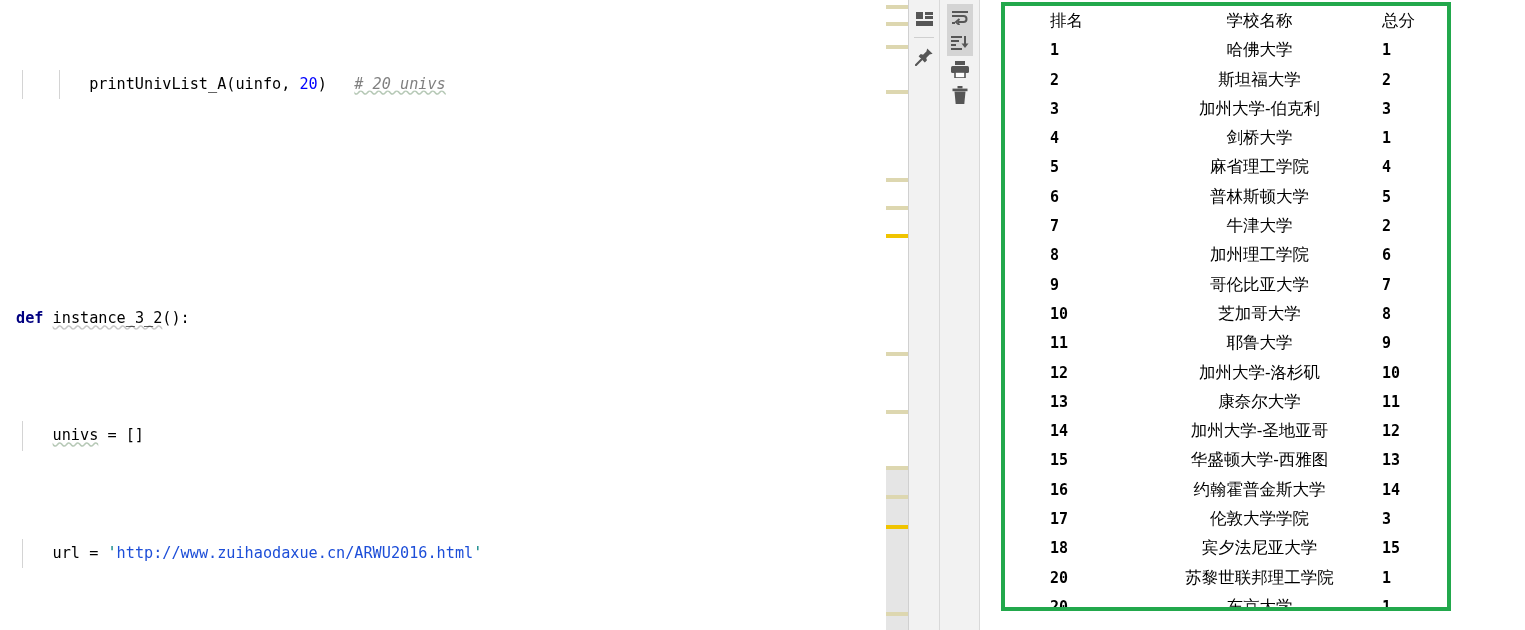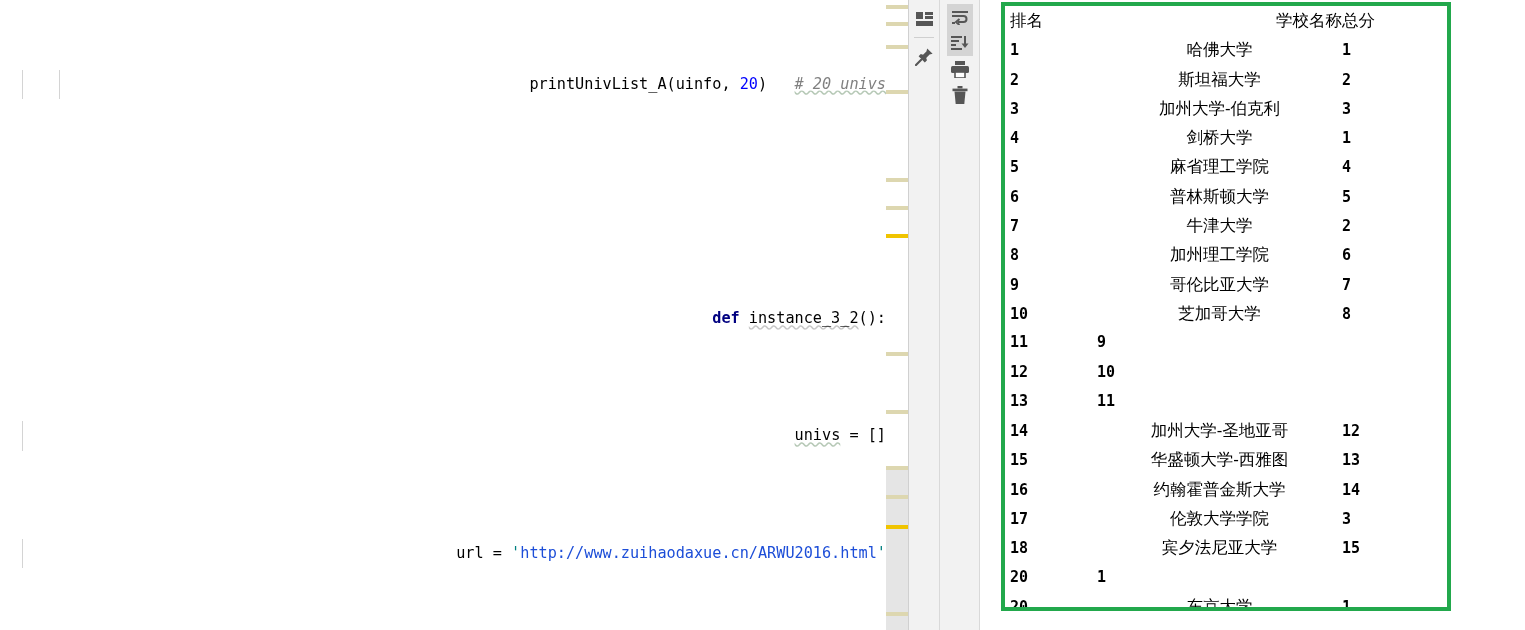--- a/index.html
+++ b/index.html
@@ -36,24 +36,23 @@
     width: 886px;
     font-family: "DejaVu Sans Mono", monospace;
     font-size: 15.2px;
     line-height: 29.3px;
     white-space: pre;
     color: #000000;
   }
   .ln {
     position: relative;
     height: 29.3px;
-    padding-left: 0px;
+    padding-left: 16px;
     box-sizing: border-box;
     white-space: pre;
-    text-align: right;
   }
 
   
   .guide {
     position: absolute;
     top: 0;
     width: 1px;
     height: 29.3px;
     background: #d4d4d4;
   }
@@ -144,20 +143,21 @@
     background: #ffffff;
     overflow: hidden;
   }
   #outtable {
     position: absolute;
     left: 0; top: 0;
     width: 442px;
     font-family: "DejaVu Sans Mono", "DejaVu Sans", monospace;
     font-size: 15px;
     color: #000000;
+    padding-left: 40px;
   }
   .orow {
     display: flex;
     align-items: baseline;
     height: 29.3px;
     line-height: 29.3px;
   }
   .orow .c-rank {
     width: 92px;
     padding-left: 5px;
@@ -176,21 +176,21 @@
     width: 100px;
     font-family: "DejaVu Sans Mono", monospace;
     font-weight: bold;
     font-size: 15px;
   }
   .orow.head .c-rank {
     font-family: "DejaVu Serif", serif;
     font-weight: normal;
     font-size: 16.5px;
   }
-  .orow.head .c-name { font-family: "DejaVu Serif", serif; font-weight: normal; text-align: right; }
+  .orow.head .c-name { font-family: "DejaVu Serif", serif; font-weight: normal; }
   .orow.head .c-score {
     font-family: "DejaVu Serif", serif;
     font-weight: normal;
     font-size: 16.5px;
   }
 </style>
 </head>
 <body>
 
 <div id="app">
@@ -373,28 +373,31 @@
           <div class="c-name">哥伦比亚大学</div>
           <div class="c-score">7</div>
         </div>
         <div class="orow">
           <div class="c-rank">10</div>
           <div class="c-name">芝加哥大学</div>
           <div class="c-score">8</div>
         </div>
         <div class="orow">
           <div class="c-rank">11</div>
+          <div class="c-name">耶鲁大学</div>
           <div class="c-score">9</div>
         </div>
         <div class="orow">
           <div class="c-rank">12</div>
+          <div class="c-name">加州大学-洛杉矶</div>
           <div class="c-score">10</div>
         </div>
         <div class="orow">
           <div class="c-rank">13</div>
+          <div class="c-name">康奈尔大学</div>
           <div class="c-score">11</div>
         </div>
         <div class="orow">
           <div class="c-rank">14</div>
           <div class="c-name">加州大学-圣地亚哥</div>
           <div class="c-score">12</div>
         </div>
         <div class="orow">
           <div class="c-rank">15</div>
           <div class="c-name">华盛顿大学-西雅图</div>
@@ -410,20 +413,21 @@
           <div class="c-name">伦敦大学学院</div>
           <div class="c-score">3</div>
         </div>
         <div class="orow">
           <div class="c-rank">18</div>
           <div class="c-name">宾夕法尼亚大学</div>
           <div class="c-score">15</div>
         </div>
         <div class="orow">
           <div class="c-rank">20</div>
+          <div class="c-name">苏黎世联邦理工学院</div>
           <div class="c-score">1</div>
         </div>
         <div class="orow">
           <div class="c-rank">20</div>
           <div class="c-name">东京大学</div>
           <div class="c-score">1</div>
         </div>
 
       </div>
     </div>

